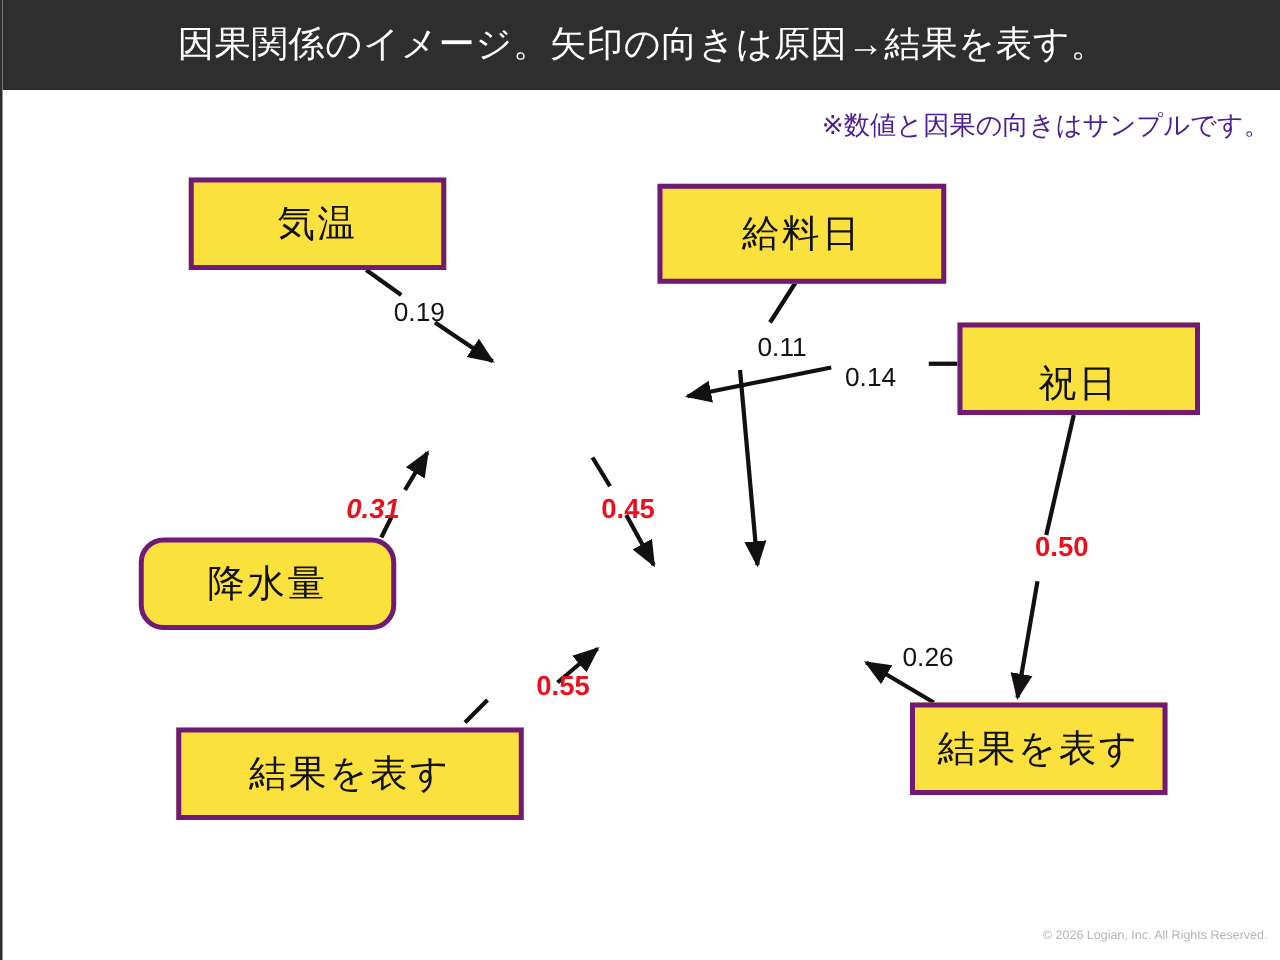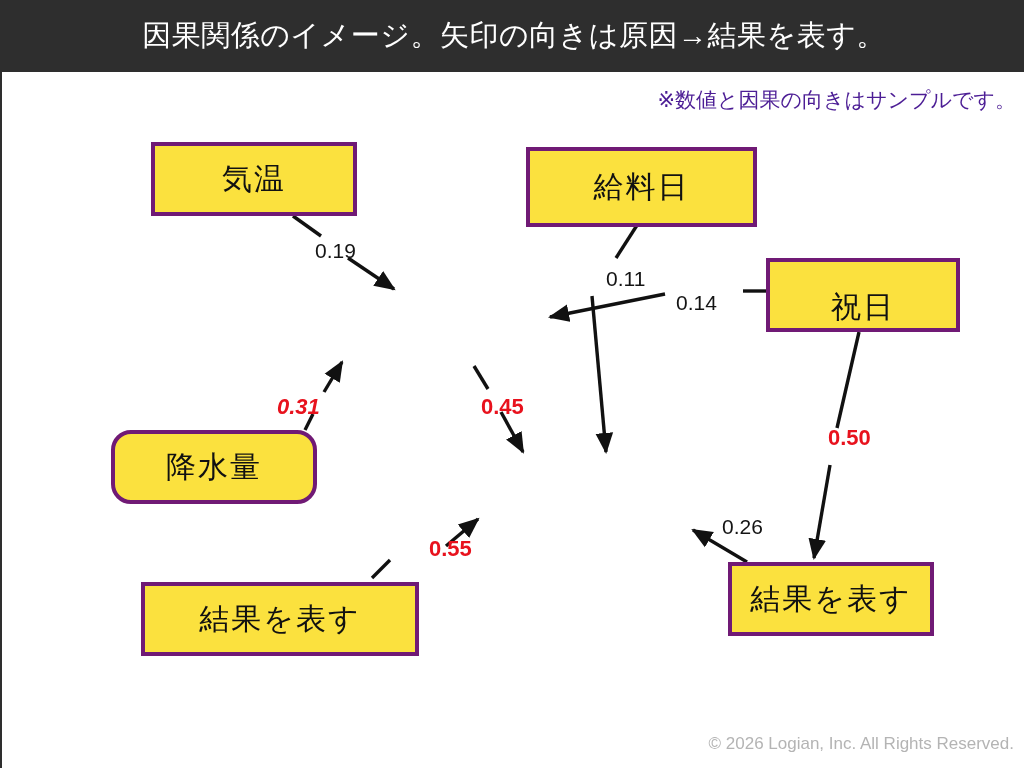--- a/index.html
+++ b/index.html
@@ -85,21 +85,21 @@
   .edge-label.strong {
     color: #e8121d;
     font-weight: bold;
     font-size: 22px;
   }
   
   #footer {
     position: absolute;
     right: 10px;
     bottom: 14px;
-    font-size: 17px;
+    font-size: 10px;
     color: #b4b4b4;
     white-space: nowrap;
   }
 </style>
 </head>
 <body>
 
 <div id="page">
 
   <div id="header-bar">

